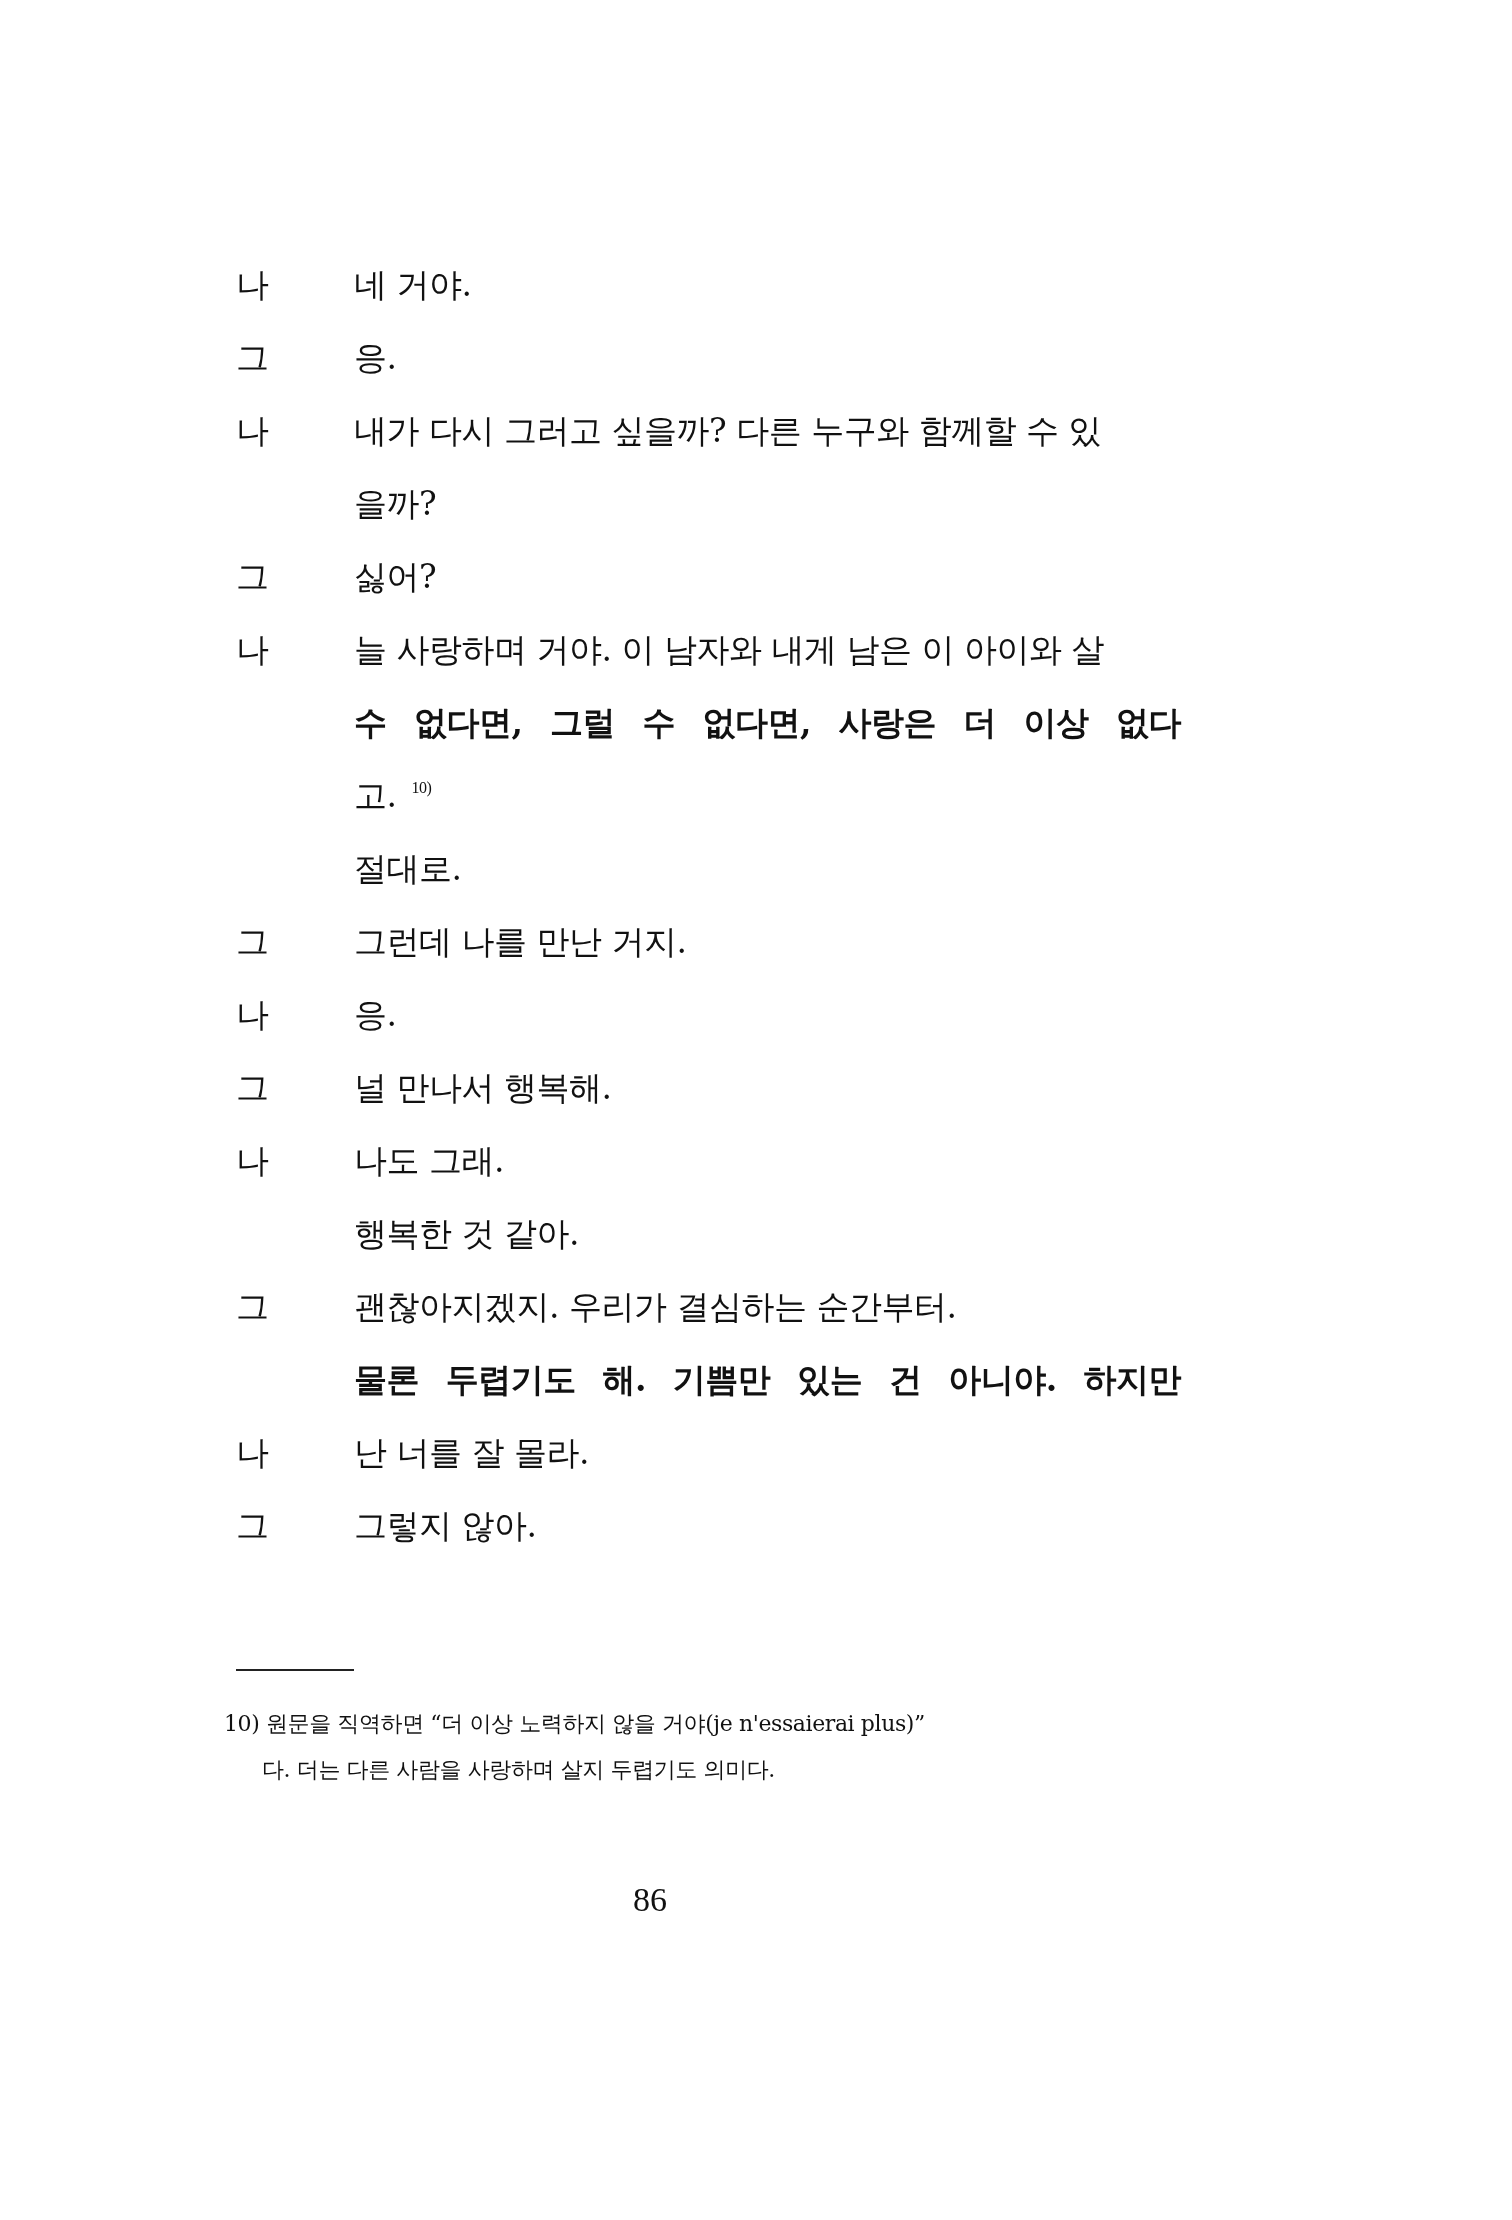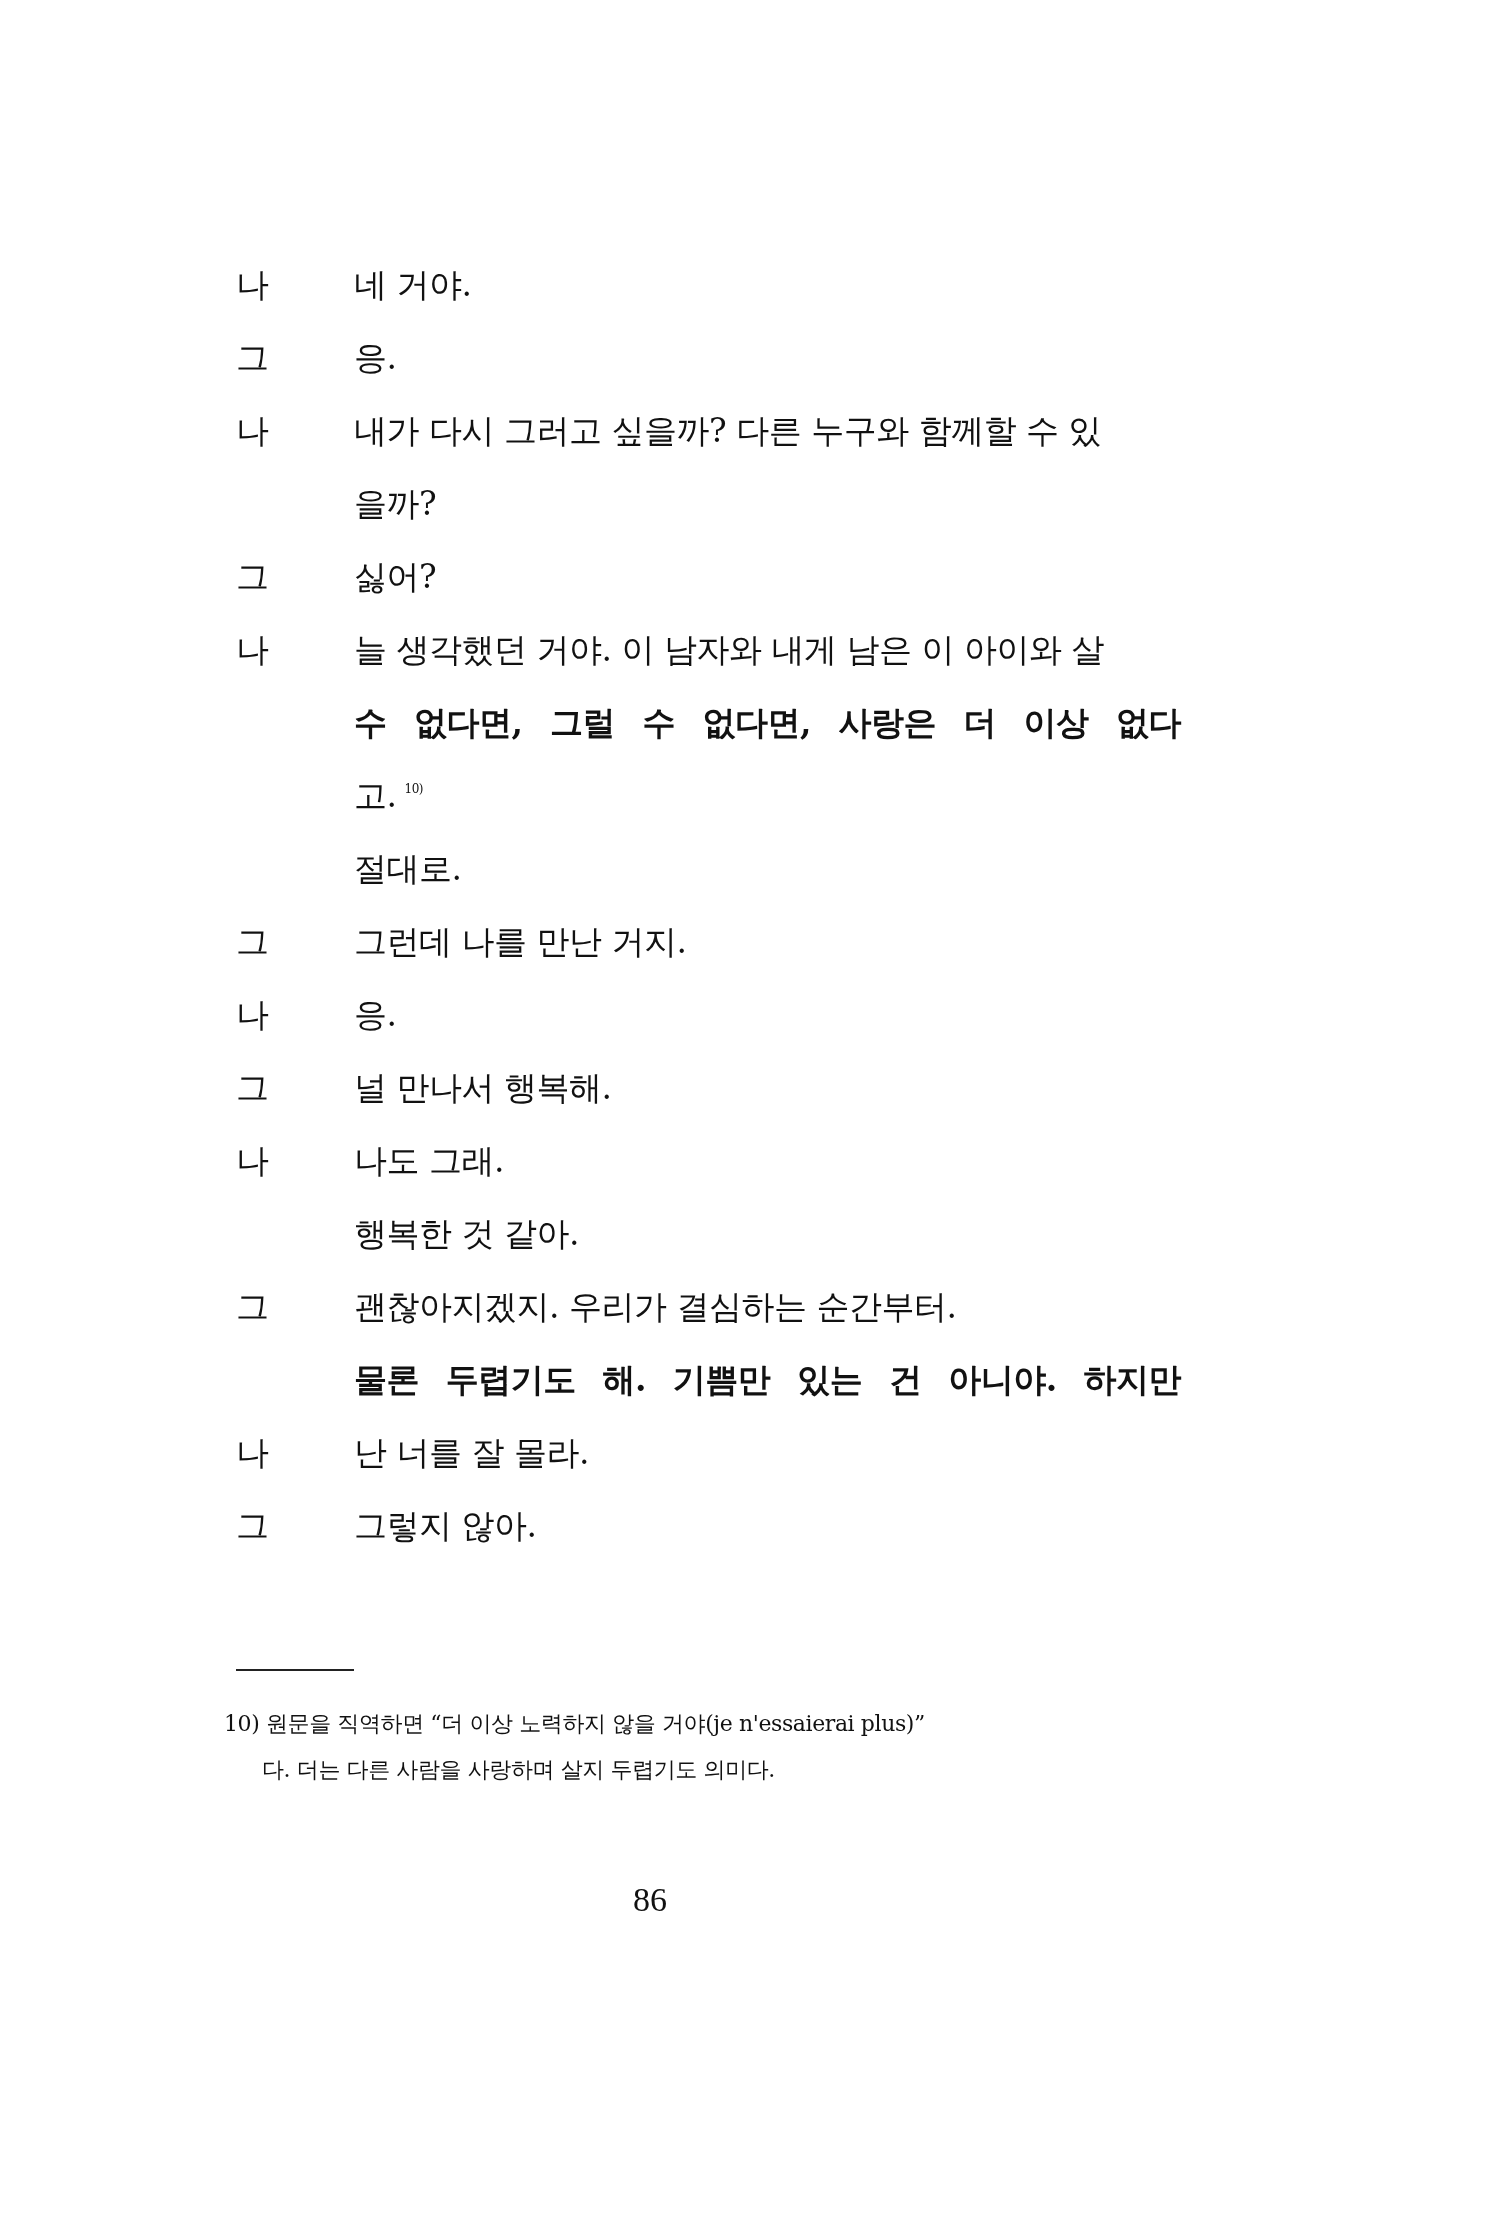--- a/index.html
+++ b/index.html
@@ -47,24 +47,25 @@
       white-space: nowrap;
       letter-spacing: -0.5px;
     }
     .line.justify {
       text-align: justify;
       text-align-last: justify;
       white-space: normal;
       font-weight: bold;
     }
     .fnref {
-      font-size: 12px;
+      font-size: 16px;
       vertical-align: 14px;
-      margin-left: 8px;
+      margin-left: 15px;
       line-height: 0;
+      font-family: Liberation Serif, serif;
     }
     .footnote-rule {
       position: absolute;
       left: 236px;
       top: 1669px;
       width: 118px;
       height: 0;
       border-top: 2px solid #222222;
     }
     .footnote {
@@ -123,21 +124,21 @@
     <div class="turn">
       <div class="speaker">그</div>
       <div class="lines">
         <div class="line">싫어?</div>
       </div>
     </div>
 
     <div class="turn">
       <div class="speaker">나</div>
       <div class="lines">
-        <div class="line">늘 생각했던 거야. 이 남자와 내게 남은 이 아이와 살</div>
+        <div class="line">늘 사랑하며 거야. 이 남자와 내게 남은 이 아이와 살</div>
         <div class="line justify">수 없다면, 그럴 수 없다면, 사랑은 더 이상 없다</div>
         <div class="line"><span>고.</span><span class="fnref">10)</span></div>
         <div class="line">절대로.</div>
       </div>
     </div>
 
     <div class="turn">
       <div class="speaker">그</div>
       <div class="lines">
         <div class="line">그런데 나를 만난 거지.</div>

